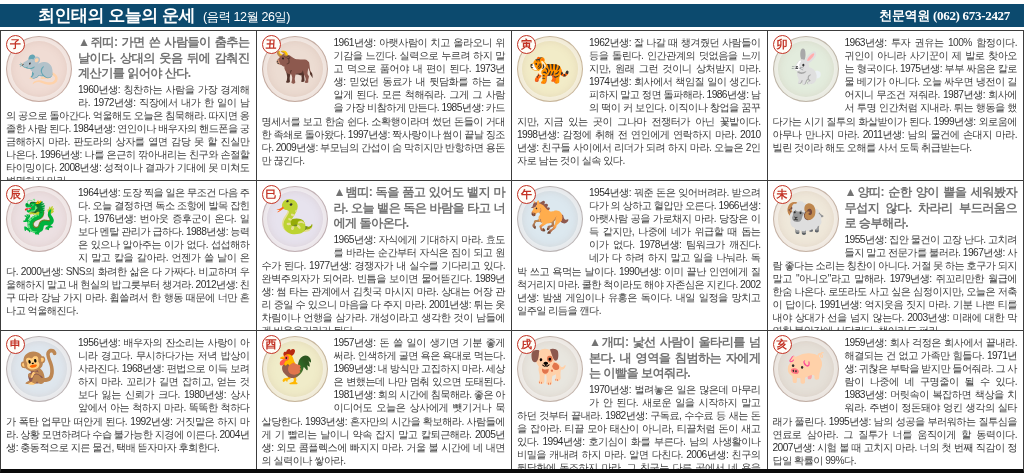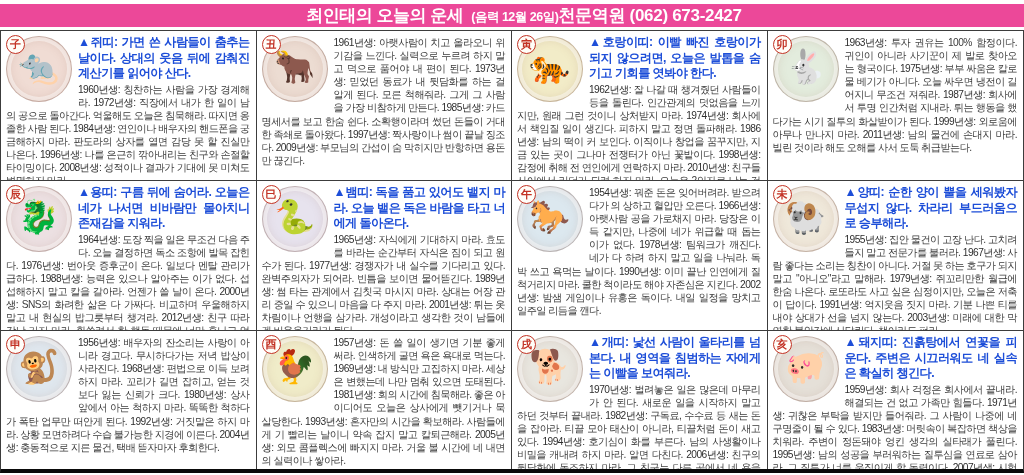--- a/index.html
+++ b/index.html
@@ -5,22 +5,22 @@
   html,body{margin:0;padding:0;background:#ffffff;width:1024px;height:475px;overflow:hidden;
     font-family:"Liberation Sans","DejaVu Sans",sans-serif;}
   .sheet{position:absolute;inset:0;background:#fff;}
 
   
   .masthead{position:absolute;left:0;top:4px;width:1024px;height:23px;
     display:flex;align-items:center;justify-content:space-between;
     padding:0 14px 0 38px;box-sizing:border-box;}
   .masthead .left{display:flex;align-items:baseline;gap:8px;color:#fff;}
   .m-title{font-size:17px;font-weight:bold;letter-spacing:-0.5px;}
-  .m-lunar{font-size:12.5px;font-weight:bold;letter-spacing:-0.5px;}
-  .m-contact{color:#fff;font-size:17px;font-weight:bold;letter-spacing:-0.3px;}
+  .m-lunar{font-size:12.5px;font-weight:normal;letter-spacing:-0.5px;}
+  .m-contact{color:#fff;font-size:13px;font-weight:bold;letter-spacing:-0.3px;font-family:Liberation Serif, serif;}
 
   
   .grid{position:absolute;left:0;top:30px;width:1024px;height:443px;box-sizing:border-box;
     border:1px solid #3c3c3c;border-bottom:4px solid #0a0a0a;
     display:grid;grid-template-columns:repeat(4,1fr);grid-template-rows:150px 150px 1fr;}
   .cell{border-right:1px solid #3c3c3c;border-bottom:1px solid #3c3c3c;
     box-sizing:border-box;padding:4px 6px 2px 5px;overflow:hidden;background:#fff;position:relative;}
   .cell:nth-child(4n){border-right:none;}
   .cell:nth-child(n+9){border-bottom:none;}
 
@@ -28,32 +28,32 @@
   .stamp{float:left;width:64px;height:64px;border-radius:50%;margin:1px 6px 2px 0;
     position:relative;border:1px solid rgba(120,80,70,.35);
     box-shadow:inset 0 0 0 4px rgba(255,255,255,.45), inset 0 0 12px rgba(150,90,70,.25);}
   .stamp .hanja{position:absolute;left:-1px;top:-2px;width:17px;height:17px;border-radius:50%;
     background:#fffdf8;border:1.5px solid #c33224;color:#c33224;font-weight:bold;font-size:11px;
     display:flex;align-items:center;justify-content:center;
     font-family:"DejaVu Serif","Liberation Serif",serif;}
   .stamp .animal{position:absolute;left:0;right:0;top:13px;text-align:center;font-size:33px;
     line-height:1;filter:saturate(1.2);}
 
-  .title{margin:0;font-size:12.2px;line-height:15.5px;font-weight:bold;color:#1d4ed8;
+  .title{margin:0;font-size:12.2px;line-height:15.5px;font-weight:bold;color:#737373;
     letter-spacing:-0.6px;text-align:justify;}
   .fbody{margin:1px 0 0 0;font-size:10.2px;line-height:13.1px;color:#3b3b3b;
     letter-spacing:-0.55px;text-align:justify;}
   .fbody strong{color:#2e2e2e;font-weight:normal;}
 </style>
 </head>
 <body>
 
 <div class="sheet">
 
-  <header class="masthead" style="background: #ec4899; justify-content: center;">
+  <header class="masthead" style="background: #0c4a6e;">
     <div class="left">
       <span class="m-title">최인태의 오늘의 운세</span>
       <span class="m-lunar">(음력 12월 26일)</span>
     </div>
     <span class="m-contact">천문역원 (062) 673-2427</span>
   </header>
 
   <main class="grid">
   <article class="cell">
     <div class="stamp" style="background: rgb(240, 220, 212);">
@@ -72,40 +72,38 @@
     </div>
     <p class="fbody"><strong>1961년생:</strong> 아랫사람이 치고 올라오니 위기감을 느낀다. 실력으로 누르려 하지 말고 덕으로 품어야 내 편이 된다. <strong>1973년생:</strong> 믿었던 동료가 내 뒷담화를 하는 걸 알게 된다. 모른 척해줘라. 그게 그 사람을 가장 비참하게 만든다. <strong>1985년생:</strong> 카드 명세서를 보고 한숨 쉰다. 소확행이라며 썼던 돈들이 거대한 족쇄로 돌아왔다. <strong>1997년생:</strong> 짝사랑이나 썸이 끝날 징조다. <strong>2009년생:</strong> 부모님의 간섭이 숨 막히지만 반항하면 용돈만 끊긴다.</p>
 
   </article>
 
   <article class="cell">
     <div class="stamp" style="background: rgb(242, 236, 200);">
       <span class="hanja">寅</span>
       <span class="animal">🐅</span>
     </div>
-    <p class="title">▲호랑이띠: 이빨 빠진 호랑이가 되지 않으려면, 오늘은 발톱을 숨기고 기회를 엿봐야 한다.</p>
     <p class="fbody"><strong>1962년생:</strong> 잘 나갈 때 챙겨줬던 사람들이 등을 돌린다. 인간관계의 덧없음을 느끼지만, 원래 그런 것이니 상처받지 마라. <strong>1974년생:</strong> 회사에서 책임질 일이 생긴다. 피하지 말고 정면 돌파해라. <strong>1986년생:</strong> 남의 떡이 커 보인다. 이직이나 창업을 꿈꾸지만, 지금 있는 곳이 그나마 전쟁터가 아닌 꽃밭이다. <strong>1998년생:</strong> 감정에 취해 전 연인에게 연락하지 마라. <strong>2010년생:</strong> 친구들 사이에서 리더가 되려 하지 마라. 오늘은 2인자로 남는 것이 실속 있다.</p>
 
   </article>
 
   <article class="cell">
     <div class="stamp" style="background: rgb(227, 236, 221);">
       <span class="hanja">卯</span>
       <span class="animal">🐇</span>
     </div>
     <p class="fbody"><strong>1963년생:</strong> 투자 권유는 100% 함정이다. 귀인이 아니라 사기꾼이 제 발로 찾아오는 형국이다. <strong>1975년생:</strong> 부부 싸움은 칼로 물 베기가 아니다. 오늘 싸우면 냉전이 길어지니 무조건 져줘라. <strong>1987년생:</strong> 회사에서 투명 인간처럼 지내라. 튀는 행동을 했다가는 시기 질투의 화살받이가 된다. <strong>1999년생:</strong> 외로움에 아무나 만나지 마라. <strong>2011년생:</strong> 남의 물건에 손대지 마라. 빌린 것이라 해도 오해를 사서 도둑 취급받는다.</p>
 
   </article>
 
   <article class="cell">
     <div class="stamp" style="background: rgb(236, 224, 226);">
       <span class="hanja">辰</span>
       <span class="animal">🐉</span>
     </div>
-    <p class="title">▲용띠: 구름 뒤에 숨어라. 오늘은 네가 나서면 비바람만 몰아치니 존재감을 지워라.</p>
     <p class="fbody"><strong>1964년생:</strong> 도장 찍을 일은 무조건 다음 주다. 오늘 결정하면 독소 조항에 발목 잡힌다. <strong>1976년생:</strong> 번아웃 증후군이 온다. 일보다 멘탈 관리가 급하다. <strong>1988년생:</strong> 능력은 있으나 알아주는 이가 없다. 섭섭해하지 말고 칼을 갈아라. 언젠가 쓸 날이 온다. <strong>2000년생:</strong> SNS의 화려한 삶은 다 가짜다. 비교하며 우울해하지 말고 내 현실의 밥그릇부터 챙겨라. <strong>2012년생:</strong> 친구 따라 강남 가지 마라. 휩쓸려서 한 행동 때문에 너만 혼나고 억울해진다.</p>
 
   </article>
 
   <article class="cell">
     <div class="stamp" style="background: rgb(231, 227, 238);">
       <span class="hanja">巳</span>
       <span class="animal">🐍</span>
     </div>
     <p class="title">▲뱀띠: 독을 품고 있어도 뱉지 마라. 오늘 뱉은 독은 바람을 타고 너에게 돌아온다.</p>
@@ -158,19 +156,18 @@
     <p class="title">▲개띠: 낯선 사람이 울타리를 넘본다. 내 영역을 침범하는 자에게는 이빨을 보여줘라.</p>
     <p class="fbody"><strong>1970년생:</strong> 벌려놓은 일은 많은데 마무리가 안 된다. 새로운 일을 시작하지 말고 하던 것부터 끝내라. <strong>1982년생:</strong> 구독료, 수수료 등 새는 돈을 잡아라. 티끌 모아 태산이 아니라, 티끌처럼 돈이 새고 있다. <strong>1994년생:</strong> 호기심이 화를 부른다. 남의 사생활이나 비밀을 캐내려 하지 마라. 알면 다친다. <strong>2006년생:</strong> 친구의 뒷담화에 동조하지 마라. 그 친구는 다른 곳에서 네 욕을 하고 있을지 모른다.</p>
 
   </article>
 
   <article class="cell">
     <div class="stamp" style="background: rgb(229, 224, 216);">
       <span class="hanja">亥</span>
       <span class="animal">🐖</span>
     </div>
-    <p class="title">▲돼지띠: 진흙탕에서 연꽃을 피운다. 주변은 시끄러워도 네 실속은 확실히 챙긴다.</p>
     <p class="fbody"><strong>1959년생:</strong> 회사 걱정은 회사에서 끝내라. 해결되는 건 없고 가족만 힘들다. <strong>1971년생:</strong> 귀찮은 부탁을 받지만 들어줘라. 그 사람이 나중에 네 구명줄이 될 수 있다. <strong>1983년생:</strong> 머릿속이 복잡하면 책상을 치워라. 주변이 정돈돼야 엉킨 생각의 실타래가 풀린다. <strong>1995년생:</strong> 남의 성공을 부러워하는 질투심을 연료로 삼아라. 그 질투가 너를 움직이게 할 동력이다. <strong>2007년생:</strong> 시험 볼 때 고치지 마라. 너의 첫 번째 직감이 정답일 확률이 99%다.</p>
 
   </article>
 </main>
 
 </div>
 
 </body></html>

